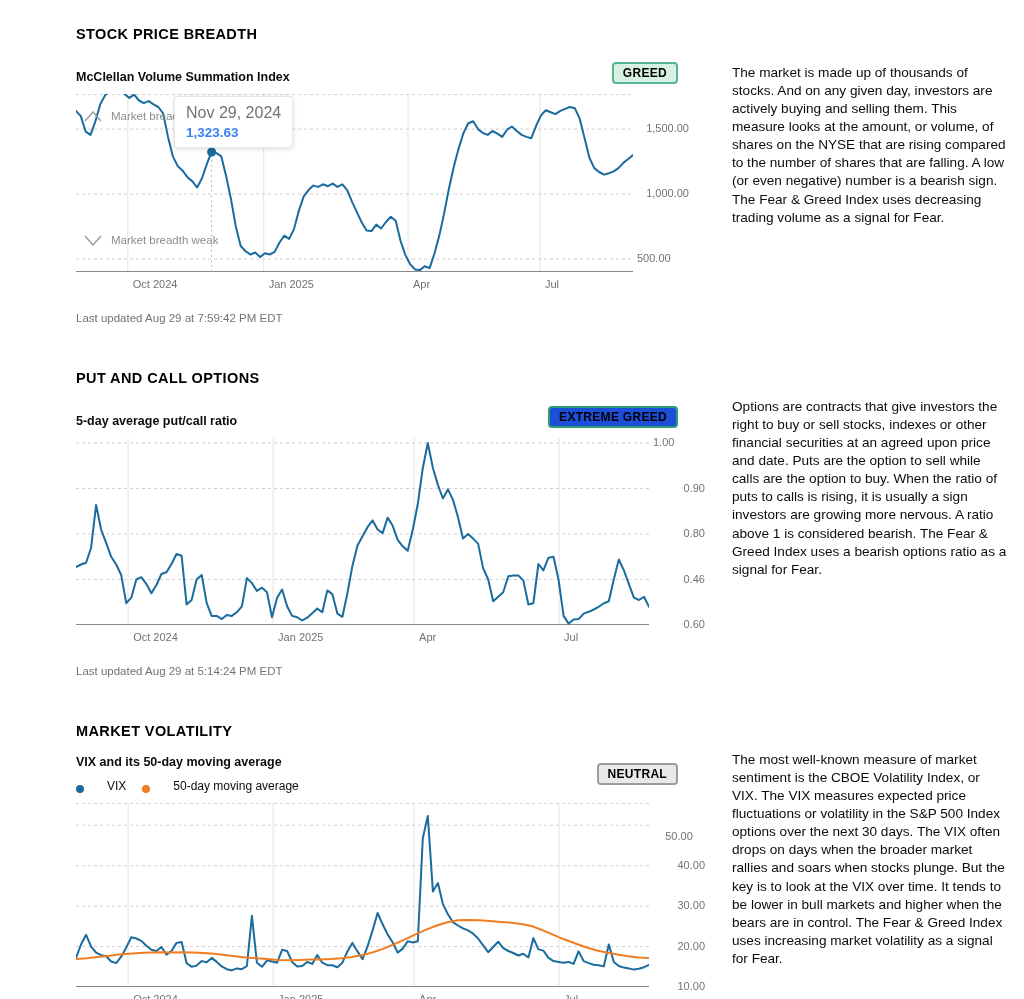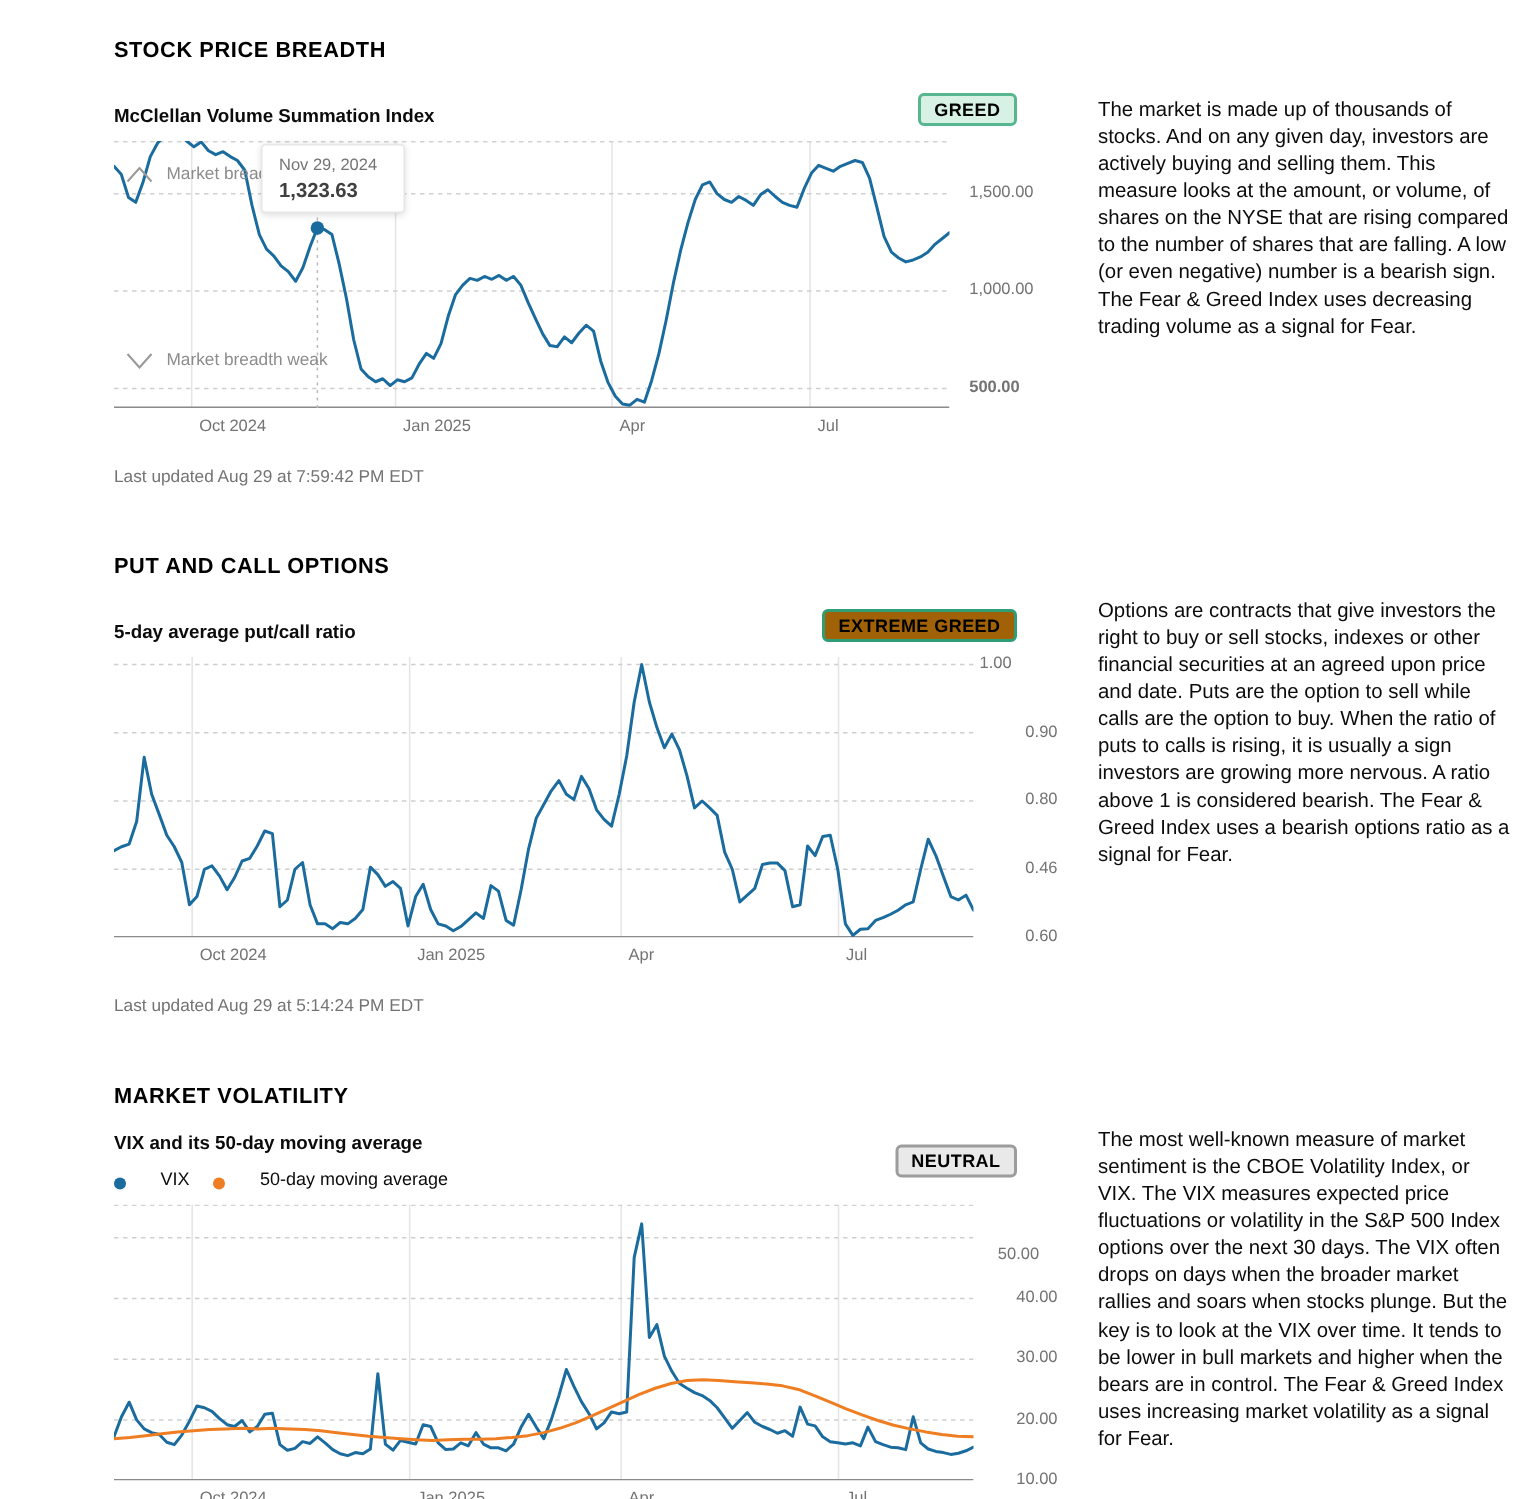--- a/index.html
+++ b/index.html
@@ -32,22 +32,22 @@
   .annotation{
     position:absolute;display:flex;align-items:center;gap:9px;
     font-size:11.5px;color:#8c8c8c;z-index:1;
   }
   .annotation svg{flex:0 0 auto;}
   .tooltip{
     position:absolute;left:98px;top:2px;z-index:5;background:#fff;
     border:1px solid #e6e6e6;border-radius:3px;box-shadow:0 1px 5px rgba(0,0,0,.14);
     padding:7px 11px;min-width:72px;
   }
-  .tooltip .tt-date{font-size:11px;color:#737373;}
-  .tooltip .tt-value{font-size:13.5px;font-weight:700;color:#404040;margin-top:3px;}
+  .tooltip .tt-date{font-size:16px;color:#737373;}
+  .tooltip .tt-value{font-size:13.5px;font-weight:700;color:#3b82f6;margin-top:3px;}
   .legend{display:flex;align-items:center;gap:16px;font-size:12px;color:#0c0c0c;}
   .legend .leg-item{display:flex;align-items:flex-end;gap:23px;}
   .legend .dot{width:8px;height:8px;border-radius:50%;background:#888;display:inline-block;}
   .sub-col{display:flex;flex-direction:column;gap:10px;flex:1;}
 </style>
 </head>
 <body>
 
 <div class="row">
   <div>
@@ -82,37 +82,37 @@
           <polyline points="1,1 9,10 17,1" fill="none" stroke="#9a9a9a" stroke-width="1.4"></polyline>
         </svg>
         <span>Market breadth weak</span>
       </div>
       <div class="tooltip">
         <div class="tt-date">Nov 29, 2024</div>
         <div class="tt-value">1,323.63</div>
       </div>
     <span class="ytick" style="top: 28.0803px; left: 561px; width: 52px; text-align: right;">1,500.00</span>
         <span class="ytick" style="top: 93.0438px; left: 561px; width: 52px; text-align: right;">1,000.00</span>
-        <span class="ytick" style="top: 158.007px; left: 561px; width: 52px; text-align: center; font-weight: bold;">500.00</span>
+        <span class="ytick" style="top: 158.007px; left: 561px; width: 52px; text-align: left;">500.00</span>
         <span class="xtick" style="left: 56.801px; top: 184px;">Oct 2024</span>
         <span class="xtick" style="left: 192.709px; top: 184px;">Jan 2025</span>
         <span class="xtick" style="left: 336.972px; top: 184px;">Apr</span>
         <span class="xtick" style="left: 468.981px; top: 184px;">Jul</span>
       </div>
     <div class="updated">Last updated Aug 29 at 7:59:42 PM EDT</div>
   </div>
   <div class="desc p1">The market is made up of thousands of stocks. And on any given day, investors are actively buying and selling them. This measure looks at the amount, or volume, of shares on the NYSE that are rising compared to the number of shares that are falling. A low (or even negative) number is a bearish sign. The Fear &amp; Greed Index uses decreasing trading volume as a signal for Fear.</div>
 </div>
 
 <div class="row">
   <div>
     <h2 class="sec-heading">PUT AND CALL OPTIONS</h2>
     <div class="sub-row">
       <span class="chart-title">5-day average put/call ratio</span>
-      <span class="badge" style="background: #a16207; border-color: rgb(47, 158, 119);">EXTREME GREED</span>
+      <span class="badge" style="background: #1d4ed8; border-color: rgb(47, 158, 119);">EXTREME GREED</span>
     </div>
     <div class="chart-wrap" style="height: 215px;">
         <svg width="573" height="187">
           <line x1="52.1" y1="0" x2="52.1" y2="187" stroke="#e4e4e4" stroke-width="1"></line>
           <line x1="197.1" y1="0" x2="197.1" y2="187" stroke="#e4e4e4" stroke-width="1"></line>
           <line x1="338.1" y1="0" x2="338.1" y2="187" stroke="#e4e4e4" stroke-width="1"></line>
           <line x1="483.0" y1="0" x2="483.0" y2="187" stroke="#e4e4e4" stroke-width="1"></line>
           <line x1="0" y1="5.0" x2="573" y2="5.0" stroke="#cfcfcf" stroke-dasharray="3,3"></line>
           <line x1="0" y1="50.5" x2="573" y2="50.5" stroke="#cfcfcf" stroke-dasharray="3,3"></line>
           <line x1="0" y1="96.0" x2="573" y2="96.0" stroke="#cfcfcf" stroke-dasharray="3,3"></line>

